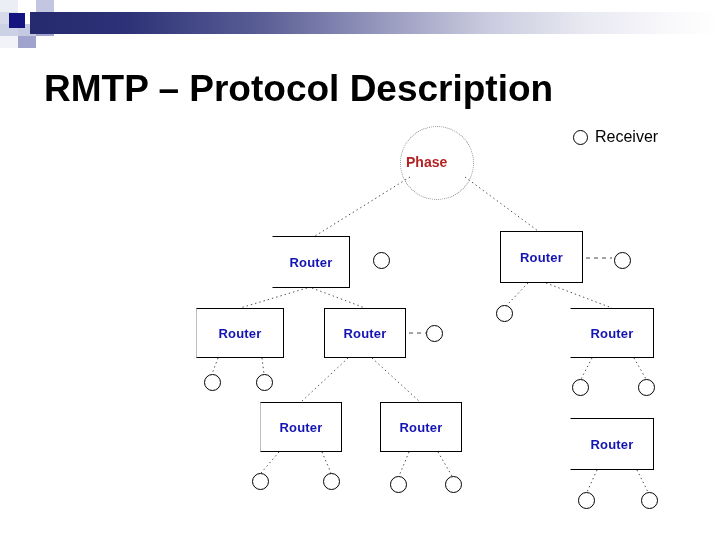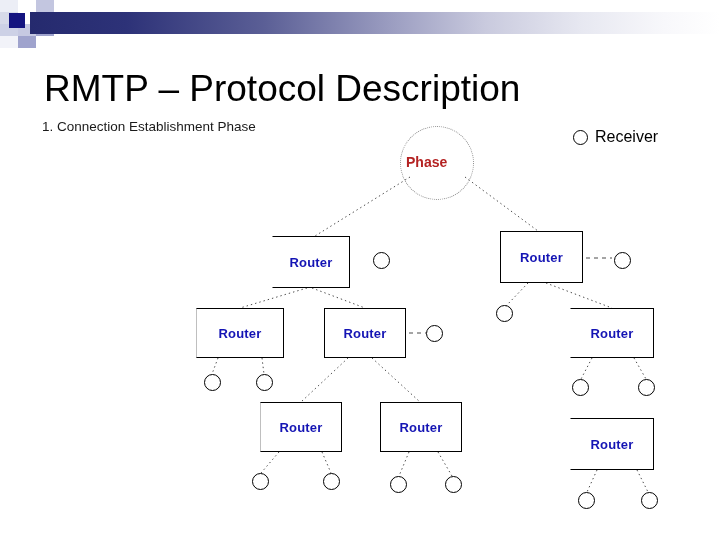--- a/index.html
+++ b/index.html
@@ -40,21 +40,21 @@
   }
 
   
   #page-title {
     position: absolute;
     left: 44px;
     top: 66px;
     font-size: 37px;
     line-height: 46px;
     color: #000000;
-    font-weight: normal;
+    font-weight: bold;
     letter-spacing: 0px;
     white-space: nowrap;
   }
 
   
   #phase-list {
     position: absolute;
     left: 42px;
     top: 117px;
     width: 290px;
@@ -159,21 +159,20 @@
       <div class="deco-sq" style="left: 18px; top: 36px; width: 18px; height: 12px; background: rgb(159, 163, 205);"></div>
       <div class="deco-sq" style="left: 0px; top: 36px; width: 18px; height: 12px; background: rgb(242, 243, 249);"></div>
       <div class="deco-sq" style="left: 9px; top: 13px; width: 16px; height: 15px; background: rgb(20, 20, 128); z-index: 5;"></div>
     </div>
   <div id="header-bar"></div>
 </div>
 
 <div id="page-title">RMTP – Protocol Description</div>
 
 <div id="phase-list">
-    <div class="phase-item">1. Connection Establishment Phase</div>
   </div>
 
 <div id="legend">
   <span class="legend-circle"></span>
   <span class="legend-label">Receiver</span>
 </div>
 
 <div id="diagram">
   <svg id="links-svg" width="720" height="540">
       <line x1="410" y1="177" x2="315" y2="236" stroke="#4a4a4a" stroke-width="1" stroke-dasharray="1.4 3"></line>

